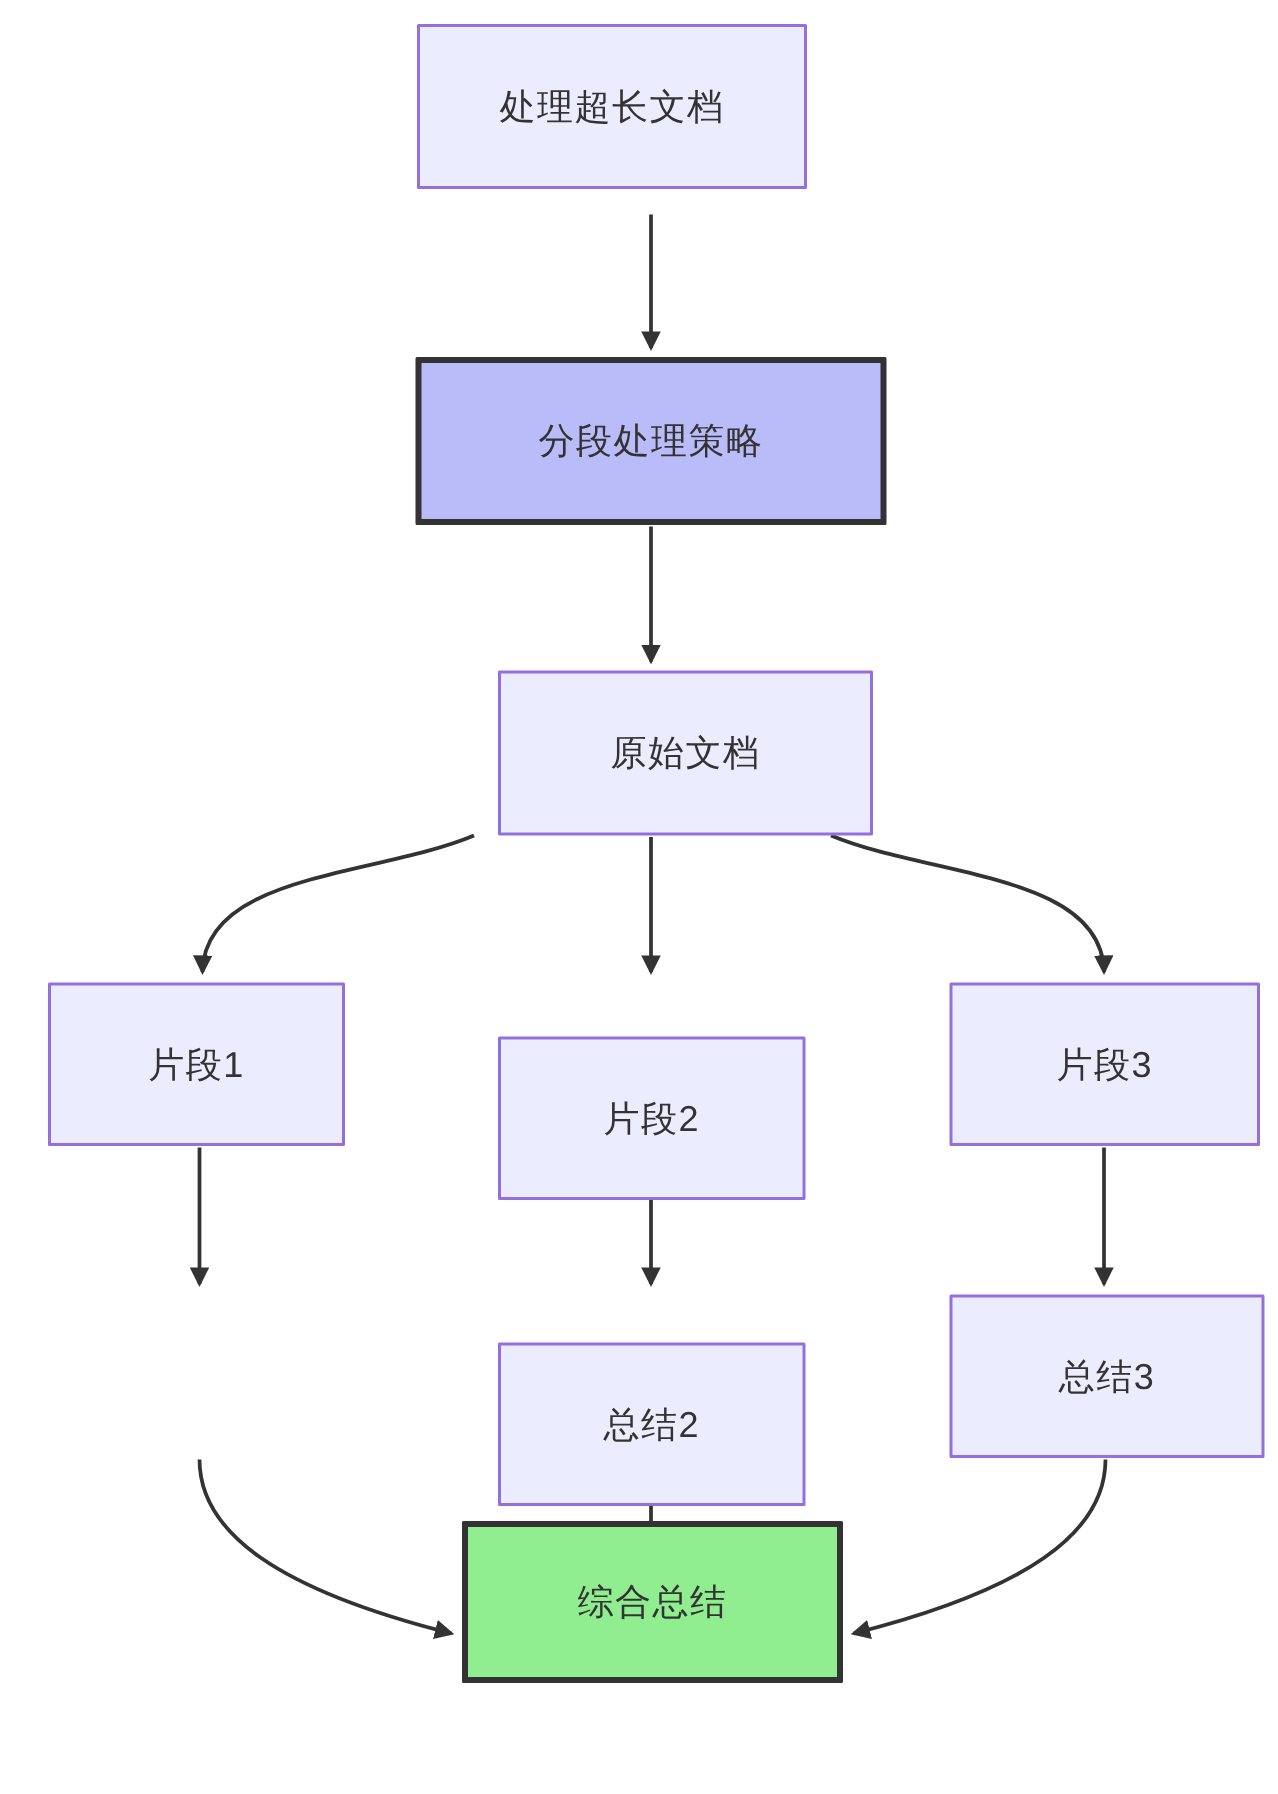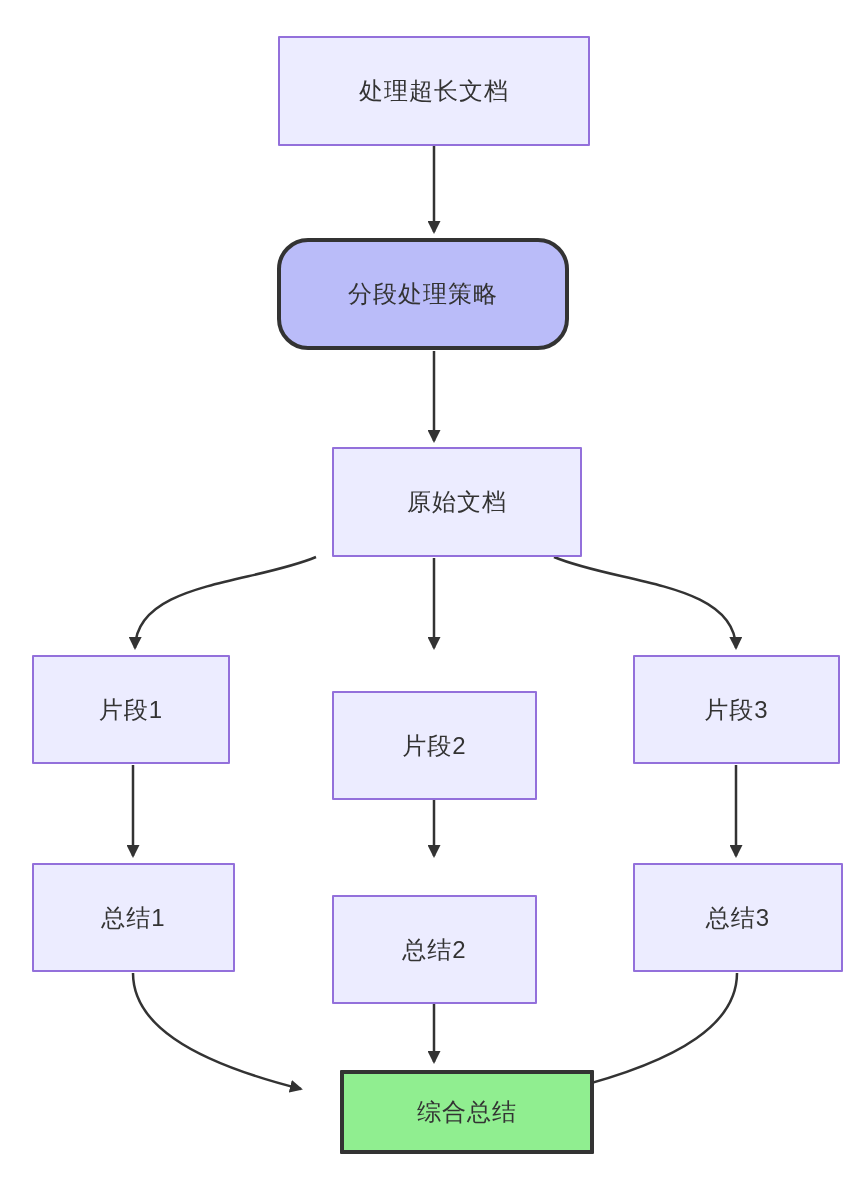--- a/index.html
+++ b/index.html
@@ -36,30 +36,30 @@
   }
   .node--highlight {
     background: var(--highlight-fill, #BABCF9);
     border: 4px solid var(--dark-border, #333333);
   }
   .node--success {
     background: var(--success-fill, #90EE90);
     border: 4px solid var(--dark-border, #333333);
   }
   
-  .n-doc      { left: 278px; top: 36px;   width: 312px; height: 110px; }
-  .n-strategy { left: 277px; top: 238px;  width: 292px; height: 112px; border-radius: 31px; }
+  .n-doc      { left: 278px; top: 16px;   width: 260px; height: 110px; }
+  .n-strategy { left: 277px; top: 238px;  width: 314px; height: 112px; }
   .n-original { left: 310px; top: 447px;  width: 250px; height: 110px; margin-left: 22px; }
   .n-frag1    { left: 32px;  top: 655px;  width: 198px; height: 109px; }
   .n-frag2    { left: 332px; top: 655px;  width: 205px; height: 109px; margin-top: 36px; }
   .n-frag3    { left: 633px; top: 655px;  width: 207px; height: 109px; }
   .n-sum1     { left: 32px;  top: 863px;  width: 203px; height: 109px; }
   .n-sum2     { left: 332px; top: 895px;  width: 205px; height: 109px; }
   .n-sum3     { left: 633px; top: 863px;  width: 210px; height: 109px; }
-  .n-final    { left: 308px; top: 1070px; width: 254px; height: 84px; margin-left: 32px; }
+  .n-final    { left: 308px; top: 1014px; width: 254px; height: 108px; }
   .edge {
     fill: none;
     stroke: var(--edge-color, #333333);
     stroke-width: 2.5px;
   }
 </style>
 </head>
 <body>
 
 <div class="canvas">
@@ -100,23 +100,20 @@
   </div>
 
   <div class="node n-frag2">
     <span>片段2</span>
   </div>
 
   <div class="node n-frag3">
     <span>片段3</span>
   </div>
 
-  <div class="node n-sum1">
-    <span>总结1</span>
-  </div>
 
   <div class="node n-sum2">
     <span>总结2</span>
   </div>
 
   <div class="node n-sum3">
     <span>总结3</span>
   </div>
 
   <div class="node node--success n-final">

